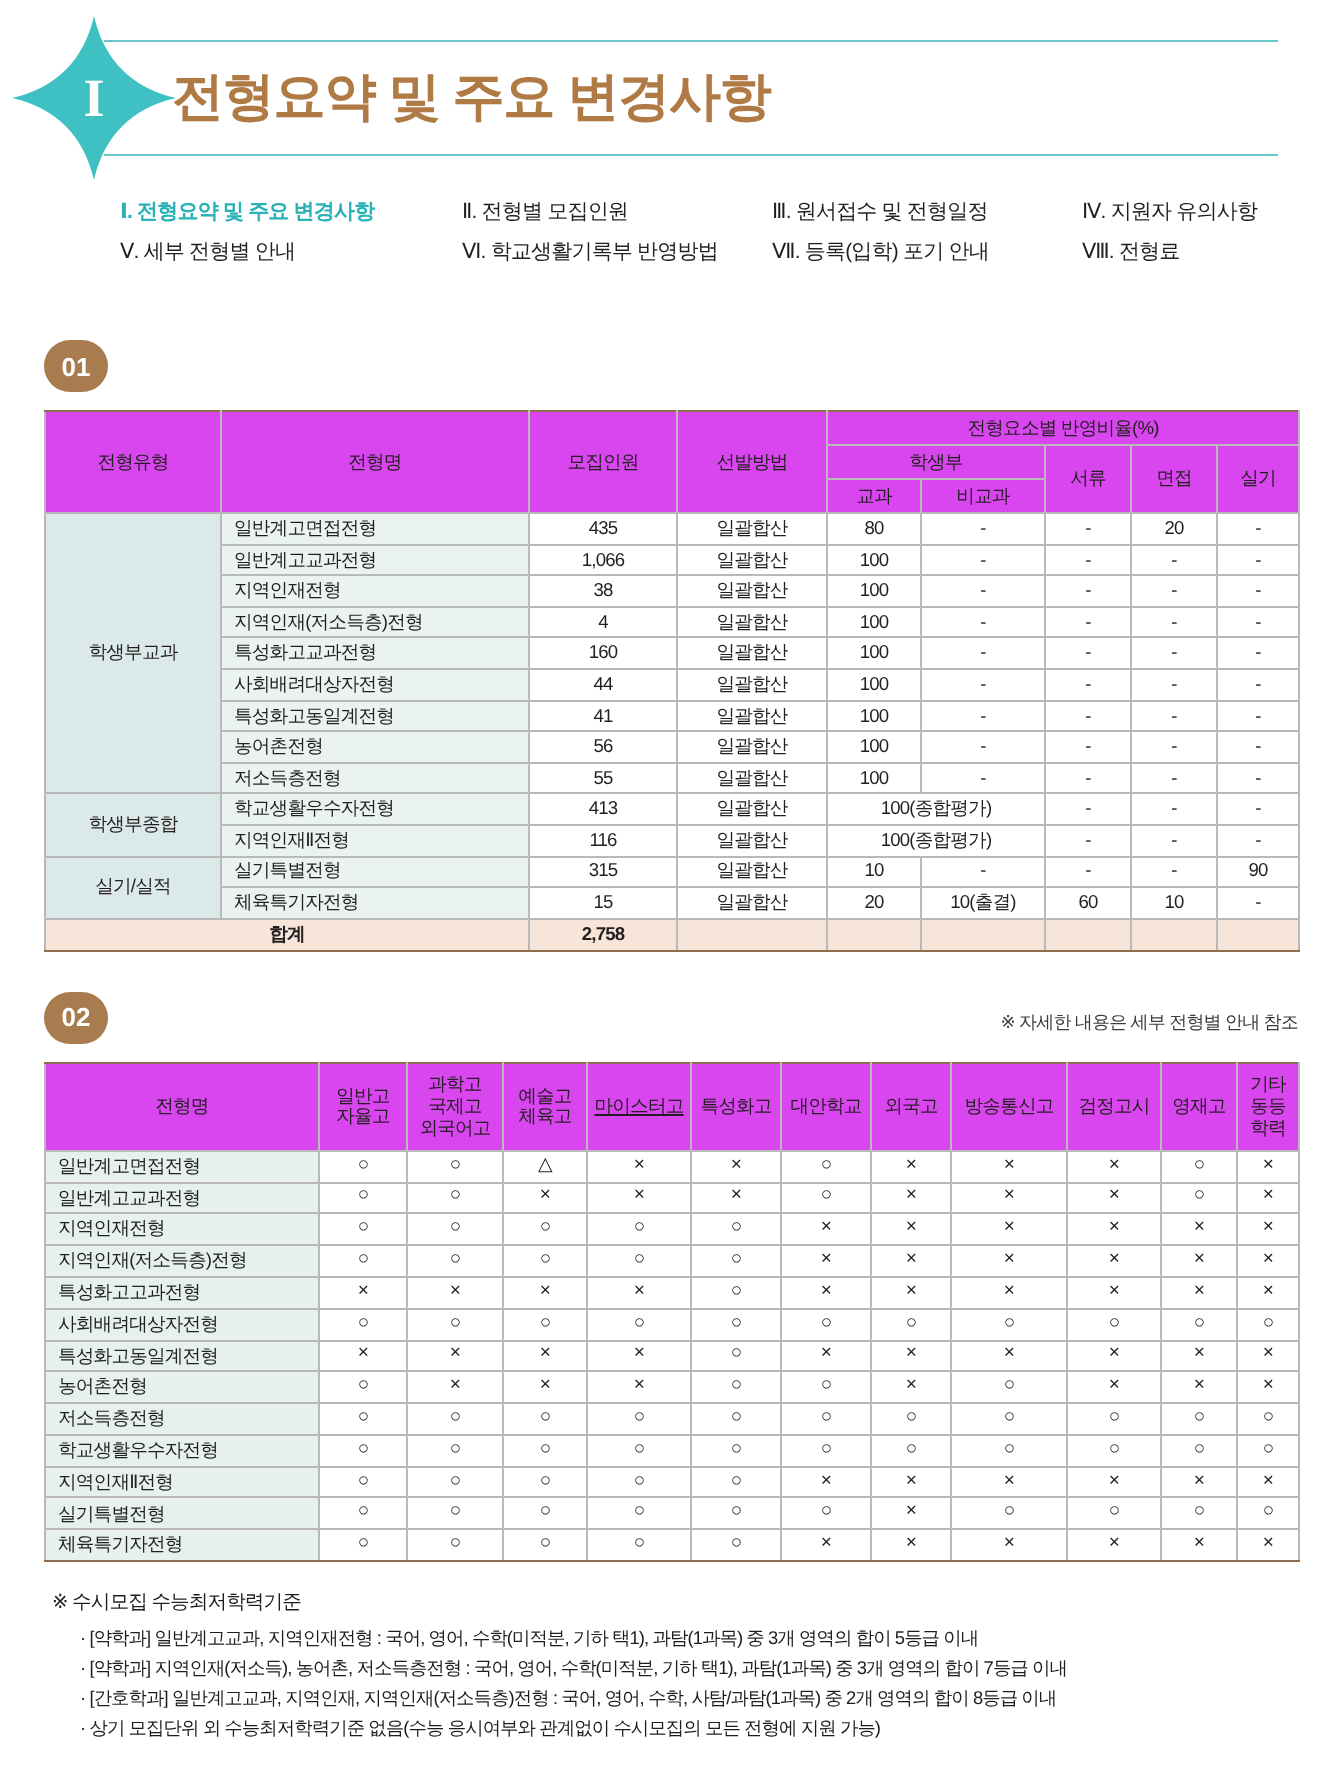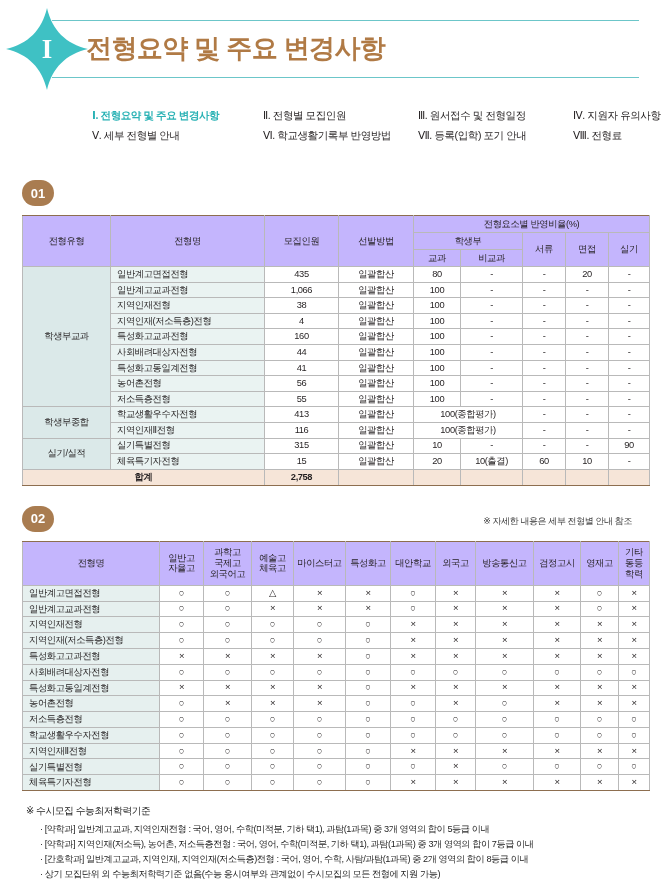--- a/index.html
+++ b/index.html
@@ -58,22 +58,22 @@
     top: 17px;
     font-size: 26px;
     font-weight: bold;
     color: #b07a45;
     letter-spacing: -0.6px;
     line-height: 46px;
   }
 
   
   .nav-links {
-    margin: 16px 0 0 0;
-    padding: 0 28px 0 92px;
+    margin: 6px 0 0 0;
+    padding: 0 28px 0 60px;
     display: grid;
     grid-template-columns: 171px 155px 155px auto;
     grid-auto-rows: 20px;
     font-size: 10.5px;
     letter-spacing: -0.4px;
   }
   .nav-item {
     white-space: nowrap;
     color: #231f20;
     display: flex;
@@ -112,21 +112,21 @@
     font-size: 13px;
     font-weight: bold;
     display: flex;
     align-items: center;
     justify-content: center;
     font-family: "Liberation Sans", sans-serif;
     z-index: 2;
   }
   .section-note {
     position: absolute;
-    right: 39px;
+    right: 22px;
     top: 9px;
     font-size: 9px;
     color: #3b3b3b;
     letter-spacing: -0.4px;
   }
 
   
   table.grid {
     border-collapse: collapse;
     width: 627px;
@@ -136,21 +136,21 @@
     table-layout: fixed;
   }
   table.grid th, table.grid td {
     border: 0.6px solid #b9b9b9;
     text-align: center;
     vertical-align: middle;
     padding: 0;
     line-height: 1.15;
   }
   table.grid thead th {
-    background: #c4b5fd;
+    background: #d946ef;
     font-weight: normal;
     color: #231f20;
     height: 17px;
   }
   table.grid thead tr:first-child th { border-top: 1.6px solid #8d6e4f; }
   table.grid tbody tr:last-child td { border-bottom: 1.6px solid #8d6e4f; }
 
   
   #t1 td { height: 15.6px; }
   #t1 .c-type  { background: #dbe9e9; }
@@ -430,21 +430,21 @@
         </th>
         <th class="hdr-stack" style="height: 44px;">
           <div>과학고</div>
           <div>국제고</div>
           <div>외국어고</div>
         </th>
         <th class="hdr-stack" style="height: 44px;">
           <div>예술고</div>
           <div>체육고</div>
         </th>
-        <th class="hdr-stack thick-l" style="height: 44px;">
+        <th class="hdr-stack thick-l" style="height: 44px; text-decoration: underline;">
           <div>마이스터고</div>
         </th>
         <th class="hdr-stack" style="height: 44px;">
           <div>특성화고</div>
         </th>
         <th class="hdr-stack" style="height: 44px;">
           <div>대안학교</div>
         </th>
         <th class="hdr-stack" style="height: 44px; margin-left: 24px;">
           <div>외국고</div>

